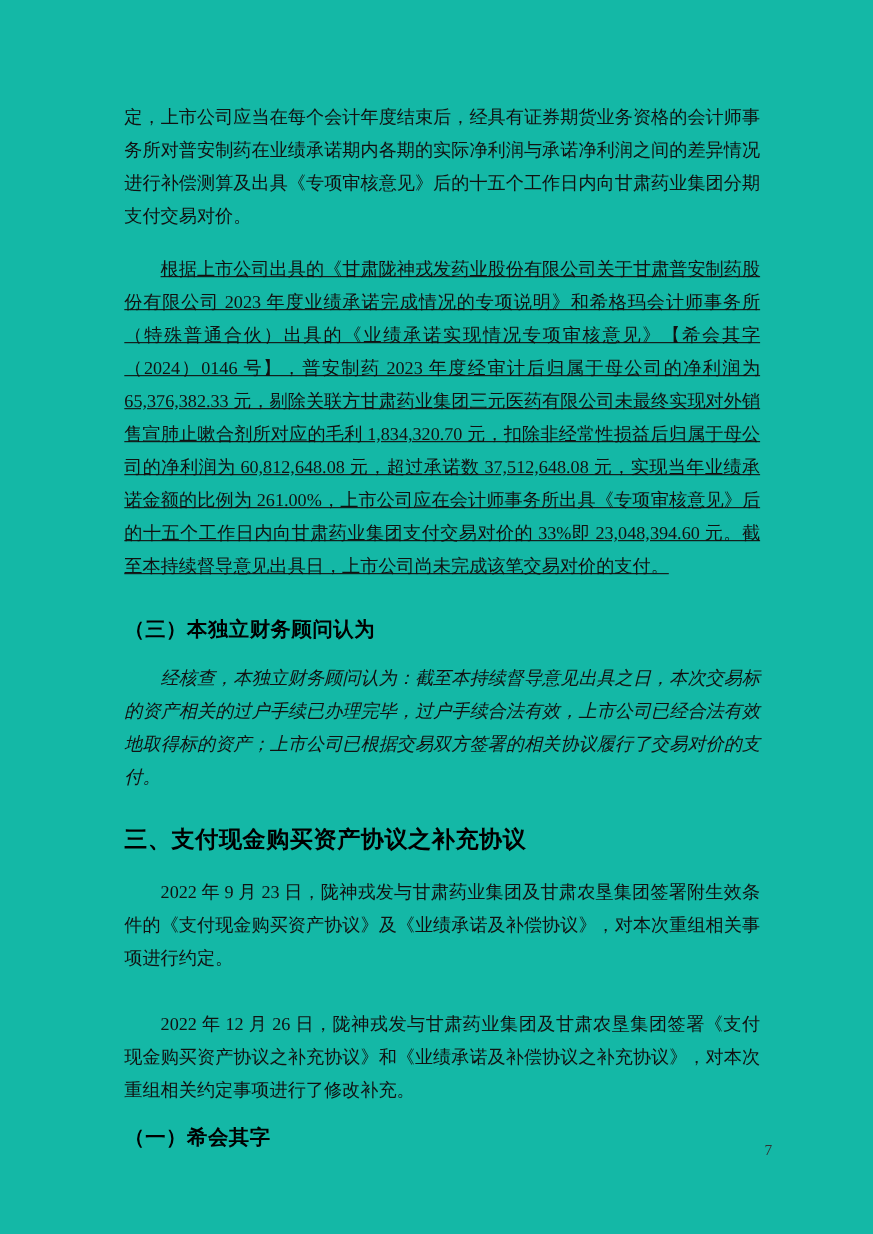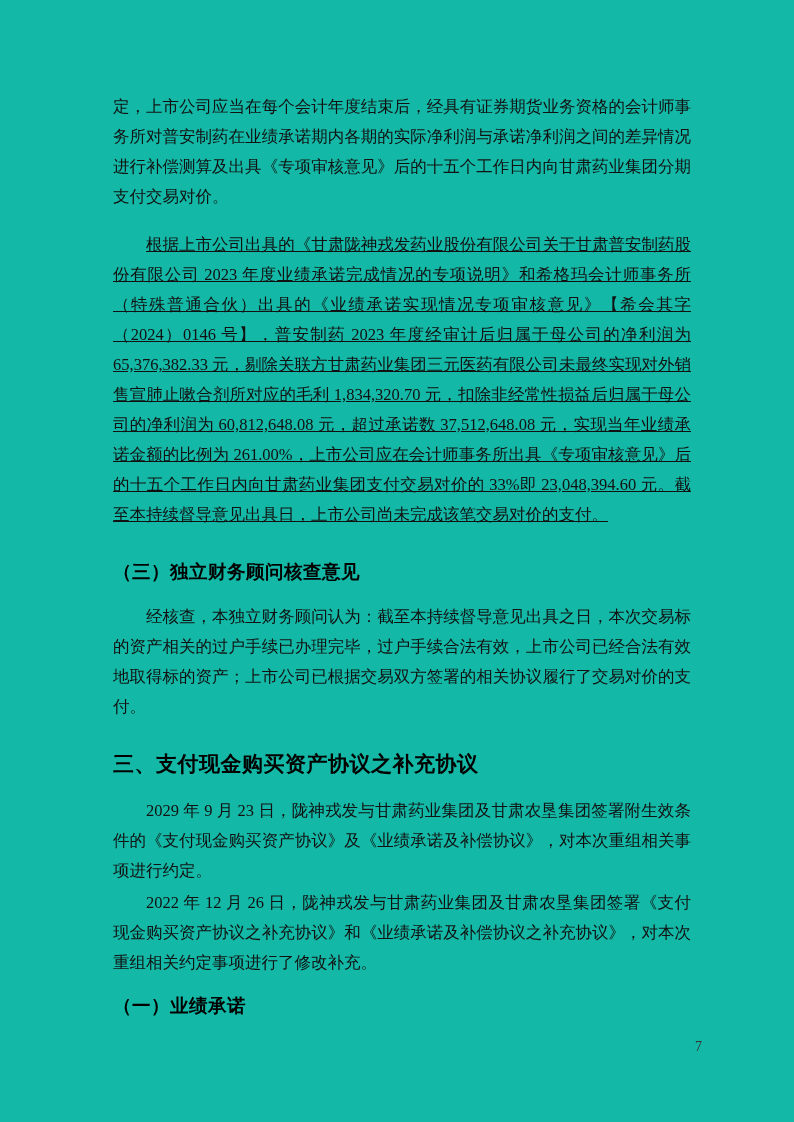--- a/index.html
+++ b/index.html
@@ -30,23 +30,23 @@
     text-justify: inter-ideograph;
     text-indent: 2em;
     margin: 17px 0 0 0;
     color: #111111;
   }
   .body-para.first {
     margin-top: 0;
     text-indent: 0;
   }
   .body-para.p2   { margin-top: 18px; text-decoration: underline; }
-  .body-para.p3   { margin-top: 16px; }
+  .body-para.p3   { margin-top: 16px; font-style: italic; }
   .body-para.p4   { margin-top: 16px; }
-  .body-para.p5   { margin-top: 2px; }
+  .body-para.p5   { margin-top: 30px; }
   .sub-heading {
     font-family: "Liberation Sans", "DejaVu Sans", sans-serif;
     font-size: 18.5px;
     font-weight: bold;
     line-height: 28px;
     margin: 28px 0 0 0;
     color: #000000;
     letter-spacing: 0.5px;
   }
   .sub-heading.last { margin-top: 14px; }
@@ -72,28 +72,28 @@
 </head>
 <body>
 
 <div class="page">
   <div class="content">
 
     <p class="body-para first">定，上市公司应当在每个会计年度结束后，经具有证券期货业务资格的会计师事务所对普安制药在业绩承诺期内各期的实际净利润与承诺净利润之间的差异情况进行补偿测算及出具《专项审核意见》后的十五个工作日内向甘肃药业集团分期支付交易对价。</p>
 
     <p class="body-para p2">根据上市公司出具的《甘肃陇神戎发药业股份有限公司关于甘肃普安制药股份有限公司 2023 年度业绩承诺完成情况的专项说明》和希格玛会计师事务所（特殊普通合伙）出具的《业绩承诺实现情况专项审核意见》【希会其字（2024）0146 号】，普安制药 2023 年度经审计后归属于母公司的净利润为 65,376,382.33 元，剔除关联方甘肃药业集团三元医药有限公司未最终实现对外销售宣肺止嗽合剂所对应的毛利 1,834,320.70 元，扣除非经常性损益后归属于母公司的净利润为 60,812,648.08 元，超过承诺数 37,512,648.08 元，实现当年业绩承诺金额的比例为 261.00%，上市公司应在会计师事务所出具《专项审核意见》后的十五个工作日内向甘肃药业集团支付交易对价的 33%即 23,048,394.60 元。截至本持续督导意见出具日，上市公司尚未完成该笔交易对价的支付。</p>
 
-    <h3 class="sub-heading">（三）独立财务顾问核查意见</h3>
+    <h3 class="sub-heading">（三）本独立财务顾问认为</h3>
 
     <p class="body-para p3">经核查，本独立财务顾问认为：截至本持续督导意见出具之日，本次交易标的资产相关的过户手续已办理完毕，过户手续合法有效，上市公司已经合法有效地取得标的资产；上市公司已根据交易双方签署的相关协议履行了交易对价的支付。</p>
 
     <h2 class="section-heading">三、支付现金购买资产协议之补充协议</h2>
 
-    <p class="body-para p4">2029 年 9 月 23 日，陇神戎发与甘肃药业集团及甘肃农垦集团签署附生效条件的《支付现金购买资产协议》及《业绩承诺及补偿协议》，对本次重组相关事项进行约定。</p>
+    <p class="body-para p4">2022 年 9 月 23 日，陇神戎发与甘肃药业集团及甘肃农垦集团签署附生效条件的《支付现金购买资产协议》及《业绩承诺及补偿协议》，对本次重组相关事项进行约定。</p>
 
     <p class="body-para p5">2022 年 12 月 26 日，陇神戎发与甘肃药业集团及甘肃农垦集团签署《支付现金购买资产协议之补充协议》和《业绩承诺及补偿协议之补充协议》，对本次重组相关约定事项进行了修改补充。</p>
 
-    <h3 class="sub-heading last">（一）业绩承诺</h3>
+    <h3 class="sub-heading last">（一）希会其字</h3>
 
   </div>
 
   <div class="page-number">7</div>
 </div>
 
 </body></html>

